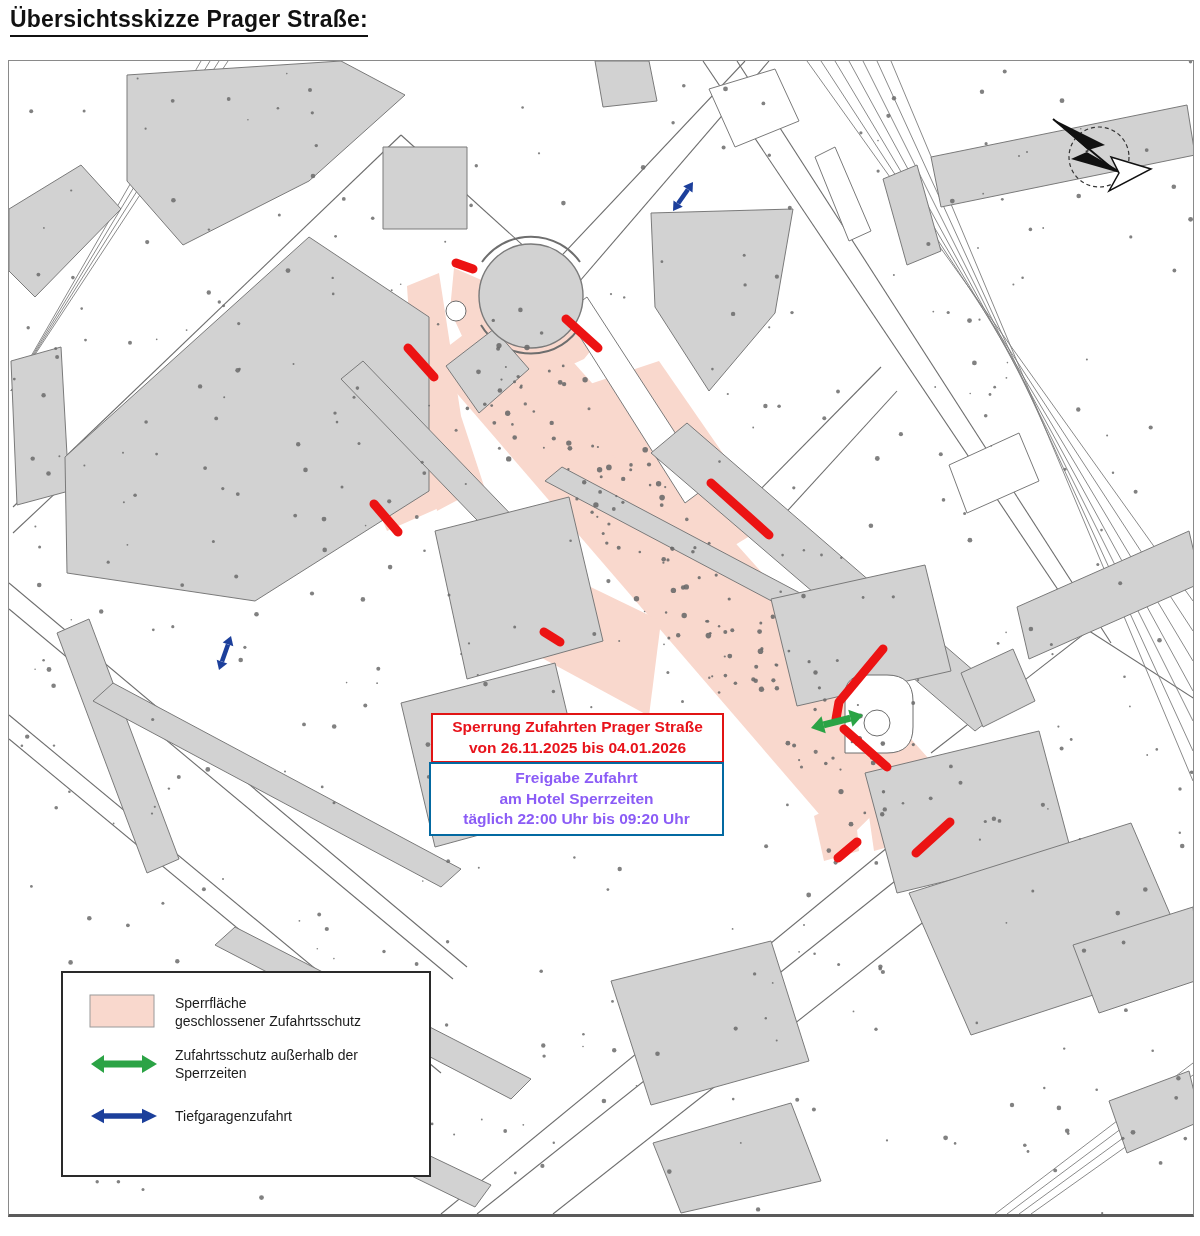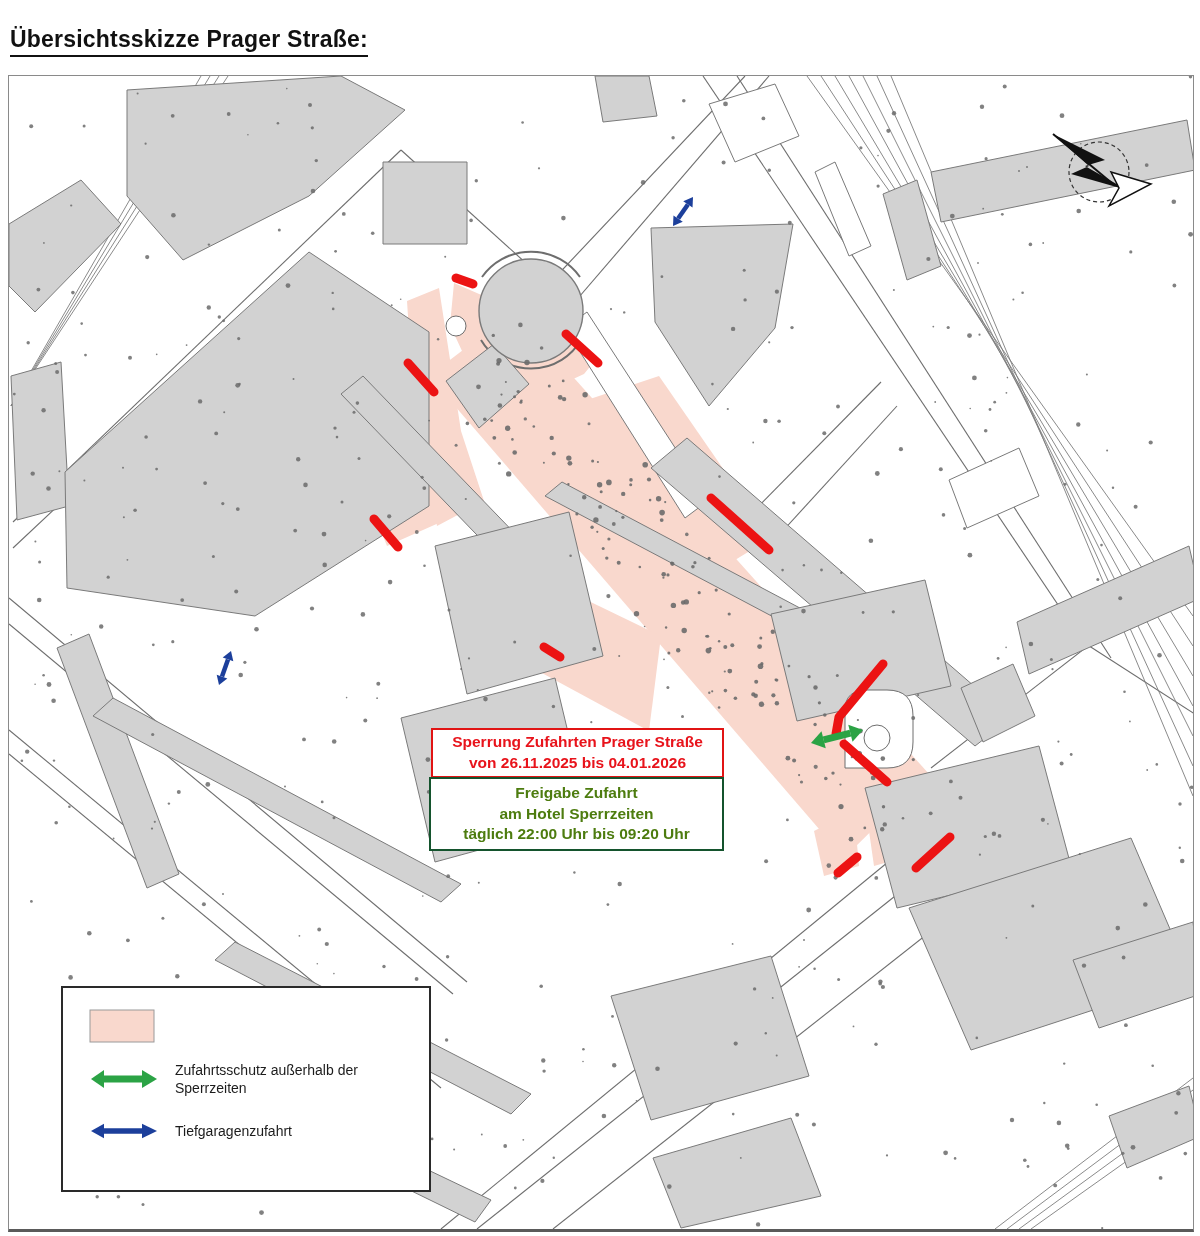--- a/index.html
+++ b/index.html
@@ -1,25 +1,25 @@
 <!DOCTYPE html>
 <html><head>
 <meta charset="utf-8">
 <style>
   html,body{margin:0;padding:0;background:#ffffff;}
   body{width:1200px;height:1236px;position:relative;font-family:"Liberation Sans",sans-serif;overflow:hidden;}
   .page-title{position:absolute;left:10px;top:6px;font-size:23px;font-weight:bold;color:#111;
-    border-bottom:2px solid #111;padding-bottom:2px;letter-spacing:0.2px;margin-top:20px;}
-  .map-frame{position:absolute;left:8px;top:75px;width:1184px;height:1153px;background:#fff;
+    border-bottom:2px solid #111;padding-bottom:2px;letter-spacing:0.2px;}
+  .map-frame{position:absolute;left:8px;top:60px;width:1184px;height:1153px;background:#fff;
     border:1px solid #8a8a8a;border-bottom:3px solid #5a5a5a;box-sizing:content-box;}
   .map-frame svg{display:block;}
   .overlay-box{position:absolute;background:#fff;text-align:center;font-weight:bold;
     display:flex;flex-direction:column;justify-content:center;line-height:1.35;}
   .closure-box{left:422px;top:652px;width:289px;height:46px;border:2px solid #e11414;color:#e8131b;font-size:15.5px;}
-  .release-box{left:420px;top:701px;width:291px;height:70px;border:2px solid #14532d;color:#4d7c0f;font-size:15.5px;text-align:center;}
+  .release-box{left:420px;top:701px;width:291px;height:70px;border:2px solid #0369a1;color:#8b5cf6;font-size:15.5px;text-align:center;}
   .legend{position:absolute;left:52px;top:910px;width:370px;height:206px;background:#fff;
     border:2px solid #2a2a2a;box-sizing:border-box;padding:18px 0 0 26px;}
   .legend-row{display:flex;align-items:center;margin-bottom:10px;}
   .legend-symbol{width:86px;flex:0 0 86px;display:flex;align-items:center;}
   .legend-label{font-size:14px;color:#1c1c1c;line-height:1.32;}
 </style>
 </head>
 <body>
 
 <div class="page-title">Übersichtsskizze Prager Straße:</div>
@@ -703,20 +703,24 @@
     <span>täglich 22:00 Uhr bis 09:20 Uhr</span>
   </div>
 
   <div class="legend" id="legend">
       <div class="legend-row">
         <div class="legend-symbol">
           <svg width="70" height="42" viewBox="0 0 70 42">
             <rect x="1" y="4" width="64" height="32" fill="#f9d8cd" stroke="#9a9a9a" stroke-width="1"></rect>
           </svg>
         </div>
+        <div class="legend-label">
+          <div>Sperrfläche</div>
+          <div>geschlossener Zufahrtsschutz</div>
+        </div>
       </div>
       <div class="legend-row">
         <div class="legend-symbol">
           <svg width="70" height="42" viewBox="0 0 70 42">
             <line x1="15" y1="21" x2="53" y2="21" stroke="#2ba345" stroke-width="7"></line>
             <polygon points="2,21 15,11.9 15,30.1" fill="#2ba345"></polygon>
             <polygon points="68,21 53,11.9 53,30.1" fill="#2ba345"></polygon>
           </svg>
         </div>
         <div class="legend-label">

